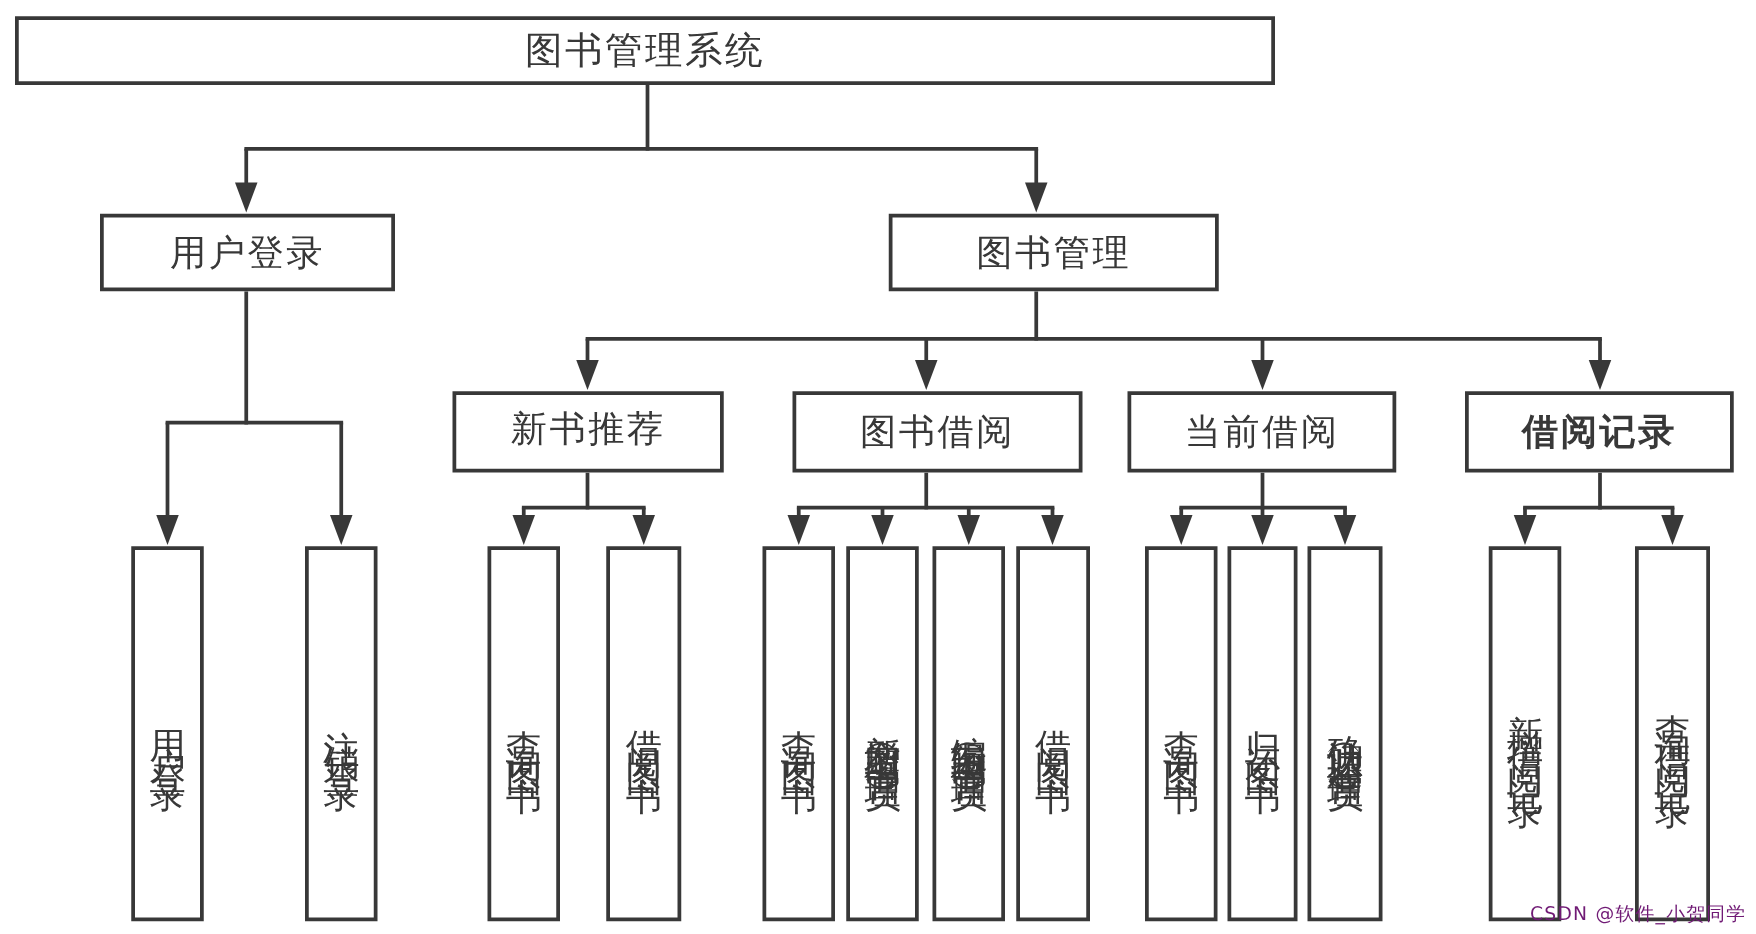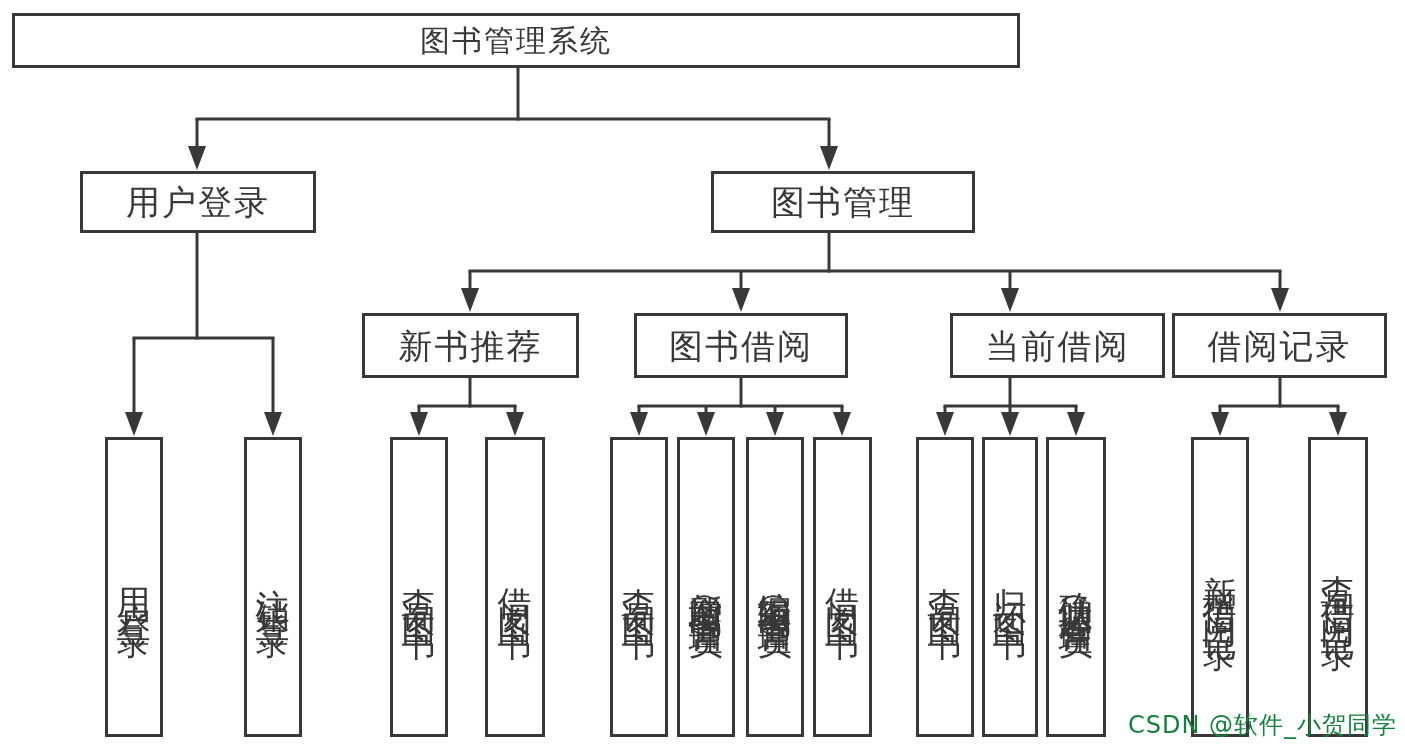--- a/index.html
+++ b/index.html
@@ -16,39 +16,39 @@
   .wires line { stroke: #383838; stroke-width: 3; }
   .wires polygon { fill: #383838; }
   .node {
     position: absolute;
     box-sizing: border-box;
     background: #ffffff;
     border: 3px solid #383838;
     display: flex;
     align-items: center;
     justify-content: center;
-    font-size: 34px;
+    font-size: 29px;
     line-height: 1;
     white-space: nowrap;
   }
   .h { letter-spacing: 2px; }
   .root-node { font-size: 30px; }
   .v {
     writing-mode: vertical-rl;
     text-orientation: mixed;
     letter-spacing: 13px;
     white-space: normal;
   }
   .v.tight { letter-spacing: 5px; }
   .watermark {
     position: absolute;
     right: 8px;
     bottom: 6px;
-    font-size: 24px;
-    color: #15803d;
+    font-size: 15px;
+    color: #701a75;
     letter-spacing: 1px;
   }
 </style>
 </head>
 <body>
 
 <div class="stage">
 
   <svg class="wires" width="1405" height="747" viewBox="0 0 1405 747" aria-hidden="true">
 
@@ -110,24 +110,24 @@
     <polygon points="1211,412 1229,412 1220,436"></polygon>
     <line x1="1338" y1="406" x2="1338" y2="416"></line>
     <polygon points="1329,412 1347,412 1338,436"></polygon>
   </svg>
 
   <div class="node h root-node" style="left:12px; top:13px; width:1008px; height:55px;">图书管理系统</div>
 
   <div class="node h" style="left:80px; top:171px; width:236px; height:62px;">用户登录</div>
   <div class="node h" style="left:711px; top:171px; width:264px; height:62px;">图书管理</div>
 
-  <div class="node h" style="left:362px; top:313px; width:217px; height:65px;">新书推荐</div>
-  <div class="node h" style="left:634px; top:313px; width:214px; height:65px;">图书借阅</div>
-  <div class="node h" style="left:902px; top:313px; width:215px; height:65px;margin-left:48px;">当前借阅</div>
-  <div class="node h" style="left:1172px; top:313px; width:215px; height:65px;">借阅记录</div>
+  <div class="node h" style="left:362px; top:313px; width:217px; height:65px;font-family:Liberation Mono, monospace;">新书推荐</div>
+  <div class="node h" style="left:634px; top:313px; width:232px; height:65px;">图书借阅</div>
+  <div class="node h" style="left:902px; top:313px; width:215px; height:65px;">当前借阅</div>
+  <div class="node h" style="left:1172px; top:313px; width:215px; height:65px;font-weight:bold;">借阅记录</div>
 
   <div class="node v" style="left:105px; top:437px; width:58px; height:300px;">用户登录</div>
   <div class="node v" style="left:244px; top:437px; width:58px; height:300px;">注销登录</div>
 
   <div class="node v" style="left:390px; top:437px; width:58px; height:300px;">查询图书</div>
   <div class="node v" style="left:485px; top:437px; width:60px; height:300px;">借阅图书</div>
 
   <div class="node v" style="left:610px; top:437px; width:58px; height:300px;">查询图书</div>
   <div class="node v tight" style="left:677px; top:437px; width:58px; height:300px;">新增图书（管理员）</div>
   <div class="node v tight" style="left:746px; top:437px; width:58px; height:300px;">编辑图书（管理员）</div>

